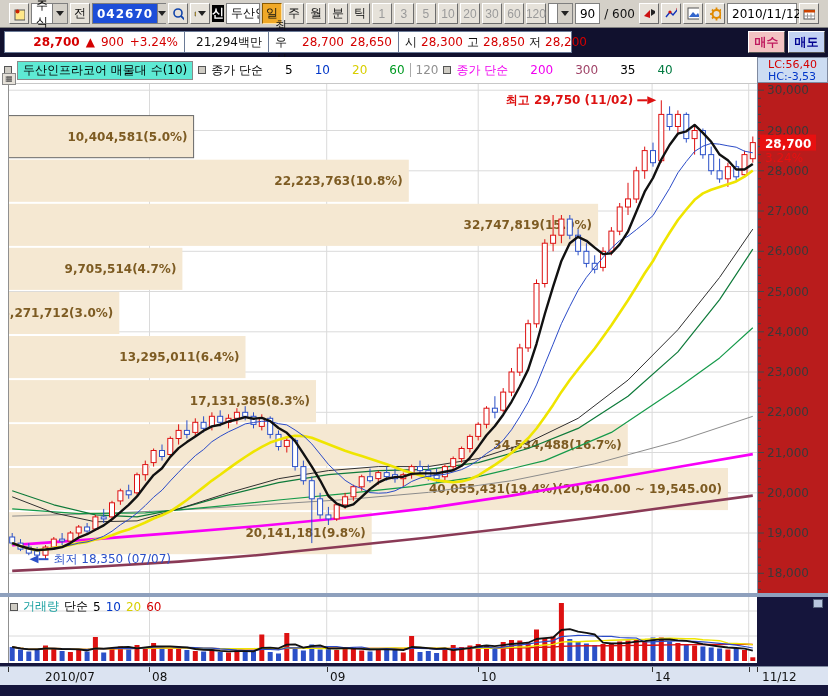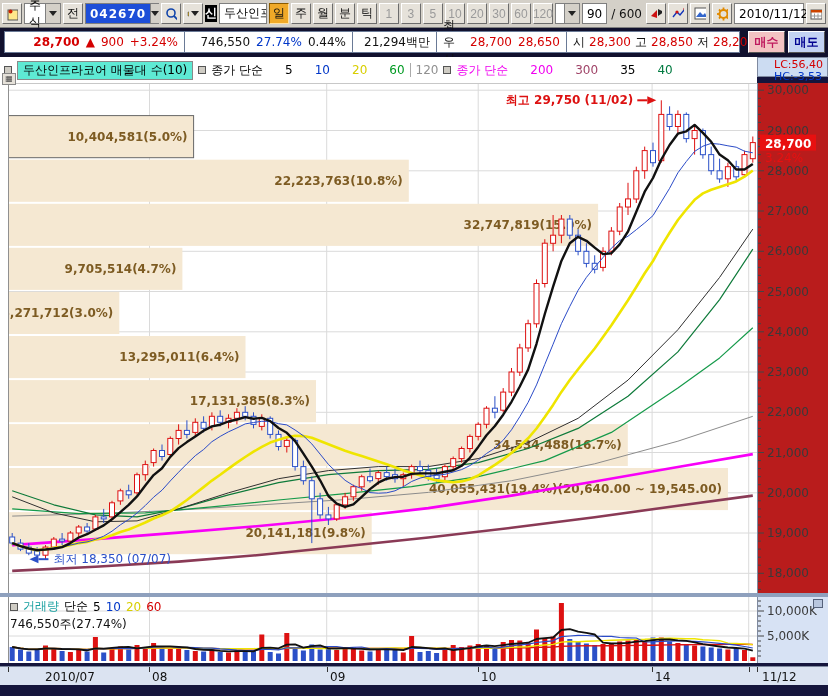--- a/index.html
+++ b/index.html
@@ -1,21 +1,21 @@
 <!DOCTYPE html>
 <html><head>
 <meta charset="utf-8">
 <style>
   * { margin:0; padding:0; box-sizing:border-box; }
   body { background:#333; font-family:"DejaVu Sans","Liberation Sans",sans-serif; }
   .window { position:relative; width:828px; height:696px; background:#15153c; overflow:hidden; }
 
   
   .toolbar { position:absolute; left:0; top:0; width:828px; height:28px; background:#d4d0c8;
-             border-bottom:1px solid #808080; display:flex; align-items:center; padding:0 2px; gap:2px; }
+             border-bottom:1px solid #808080; display:flex; align-items:center; padding:0 9px; gap:2px; }
   .tbtn { height:21px; min-width:20px; padding:0 3px; background:#e6e2da; border:1px solid;
           border-color:#fff #6c6c6c #6c6c6c #fff; font-size:12px; color:#111; display:flex;
           align-items:center; justify-content:center; white-space:nowrap; }
   .tbtn.active { background:#f0a928; border-color:#8a5a00 #ffe0a0 #ffe0a0 #8a5a00; }
   .tbtn.disabled { color:#9a9a9a; }
   .combo { height:21px; background:#fff; border:1px solid #7f7f7f; display:flex; align-items:center; font-size:12px; }
   .combo .val { padding:0 4px; }
   .drop { width:15px; height:19px; background:#d4d0c8; border-left:1px solid #808080;
           display:flex; align-items:center; justify-content:center; }
   .tri-d { width:0; height:0; border-left:4px solid transparent; border-right:4px solid transparent; border-top:5px solid #222; }
@@ -46,22 +46,22 @@
   
   .chead { position:absolute; left:0; top:57px; width:757px; height:26px; background:#fff;
            display:flex; align-items:center; gap:5px; padding-left:4px; font-size:12px; }
   .chk { width:8px; height:8px; background:#cfccc4; border:1px solid #555; flex:0 0 auto; }
   .profile-btn { height:19px; background:#5eead4; border:1px solid #8a8a8a; padding:0 5px; font-size:12px;
                  display:flex; align-items:center; white-space:nowrap; }
   .leg { display:flex; gap:22px; align-items:center; white-space:nowrap; }
   .vsep { width:1px; height:14px; background:#aaa; }
   .c-y { color:#d8ce00; } .c-g { color:#009a22; } .c-gr { color:#909090; }
   .c-m { color:#f000f0; } .c-mr { color:#a04468; } .c-dg { color:#007a40; } .c-t { color:#18a0a0; }
-  .lchc { position:absolute; left:757px; top:57px; width:71px; height:20px; background:#ccdcf2;
-          border:1px solid #7f8aa0; font-size:11px; line-height:12px; padding:1px 16px; }
+  .lchc { position:absolute; left:757px; top:57px; width:71px; height:26px; background:#ccdcf2;
+          border:1px solid #7f8aa0; font-size:11px; line-height:12px; padding:1px 10px; }
   .gridbtn { position:absolute; left:2px; top:73px; width:14px; height:12px; background:#e6e2da;
              border:1px solid #888; font-size:8px; line-height:9px; text-align:center; color:#444; z-index:5; }
 
   
   .pricepane { position:absolute; left:8px; top:83px; width:749px; height:510px; background:#fff; }
   .paxis { position:absolute; left:757px; top:83px; width:71px; height:510px; background:#b91c1c; border-left:1px solid #7f8aa0; }
   .splitter { position:absolute; left:0; top:593px; width:828px; height:4px; background:#8ea0bd; }
   .volpane { position:absolute; left:8px; top:597px; width:749px; height:66px; background:#fff; }
   .vaxis { position:absolute; left:757px; top:597px; width:71px; height:66px; background:#d7e2f4; border-left:1px solid #7f8aa0; }
   .panefill { position:absolute; left:0; top:83px; width:8px; height:580px; background:#fff; }
@@ -189,25 +189,20 @@
     </div>
   </div>
 
   <div class="quotebar">
     <div class="qstrip">
       <div class="qf" style="width:180px;">
         <span class="red" style="font-weight:bold;">28,700</span>
         <span class="red">▲</span>
         <span class="red">900</span>
         <span class="red">+3.24%</span>
-      </div>
-      <div class="qf" style="width:168px;">
-        <span class="blk">746,550</span>
-        <span class="blue">27.74%</span>
-        <span class="blk">0.44%</span>
       </div>
       <div class="qf" style="width:84px;">
         <span class="blk">21,294백만</span>
       </div>
       <div class="qf" style="width:130px;justify-content:flex-start;">
         <span class="blk">최우선</span>
         <span class="red">28,700</span>
         <span class="red">28,650</span>
       </div>
       <div class="qf" style="width:172px;justify-content:flex-start;gap:4px;">
@@ -668,49 +663,32 @@
         <rect x="717.4" y="52.5" width="5" height="11.5" fill="#dd1111"></rect>
         <rect x="725.7" y="51.0" width="5" height="13.0" fill="#2b50c8"></rect>
         <rect x="734.0" y="53.0" width="5" height="11.0" fill="#dd1111"></rect>
         <rect x="742.3" y="60.3" width="5" height="3.7" fill="#dd1111"></rect>
         <polyline fill="none" stroke="#dd1111" stroke-width="1.4" stroke-linejoin="round" points="4.2,50.0 12.5,51.3 20.8,52.3 29.1,52.3 37.5,51.5 45.8,51.4 54.1,51.8 62.4,52.2 70.7,52.3 79.1,52.5 87.4,51.4 95.7,51.7 104.0,51.7 112.4,51.5 120.7,51.6 129.0,51.4 137.3,51.3 145.6,51.0 154.0,51.0 162.3,51.0 170.6,51.0 178.9,51.1 187.3,51.2 195.6,51.4 203.9,51.4 212.2,51.6 220.5,51.7 228.9,51.8 237.2,51.9 245.5,51.9 253.8,51.4 262.2,51.5 270.5,51.7 278.8,51.2 287.1,51.3 295.4,51.3 303.8,51.2 312.1,51.3 320.4,51.2 328.7,51.3 337.1,51.3 345.4,51.3 353.7,51.3 362.0,51.4 370.3,51.4 378.7,51.4 387.0,51.4 395.3,51.5 403.6,51.2 412.0,51.3 420.3,51.4 428.6,51.5 436.9,51.5 445.2,51.4 453.6,51.4 461.9,51.3 470.2,51.3 478.5,51.2 486.9,51.2 495.2,51.1 503.5,51.0 511.8,50.9 520.1,50.7 528.5,50.4 536.8,50.3 545.1,50.1 553.4,49.3 561.8,49.1 570.1,48.9 578.4,48.8 586.7,48.9 595.0,48.8 603.4,48.7 611.7,48.6 620.0,48.5 628.3,48.4 636.7,48.3 645.0,48.2 653.3,48.0 661.6,47.9 669.9,47.8 678.3,47.7 686.6,47.6 694.9,47.5 703.2,47.5 711.6,47.5 719.9,47.4 728.2,47.4 736.5,47.3 744.8,47.5"></polyline>
         <polyline fill="none" stroke="#efe500" stroke-width="1.4" stroke-linejoin="round" points="4.2,50.0 12.5,51.3 20.8,52.3 29.1,52.3 37.5,51.5 45.8,51.4 54.1,51.8 62.4,52.2 70.7,52.3 79.1,52.5 87.4,51.4 95.7,51.7 104.0,51.7 112.4,51.5 120.7,51.6 129.0,51.4 137.3,51.3 145.6,51.0 154.0,51.0 162.3,51.0 170.6,51.1 178.9,51.1 187.3,51.1 195.6,51.2 203.9,51.4 212.2,51.6 220.5,51.7 228.9,51.6 237.2,51.7 245.5,51.6 253.8,51.5 262.2,51.5 270.5,51.7 278.8,51.0 287.1,51.0 295.4,51.3 303.8,51.1 312.1,51.5 320.4,51.5 328.7,51.5 337.1,51.6 345.4,51.4 353.7,51.4 362.0,51.4 370.3,51.4 378.7,51.2 387.0,51.0 395.3,51.1 403.6,50.4 412.0,50.5 420.3,51.3 428.6,51.3 436.9,51.1 445.2,51.8 453.6,51.6 461.9,51.4 470.2,51.4 478.5,51.2 486.9,51.2 495.2,50.8 503.5,50.4 511.8,50.0 520.1,49.7 528.5,48.6 536.8,48.0 545.1,47.4 553.4,45.1 561.8,44.5 570.1,44.8 578.4,44.3 586.7,44.0 595.0,43.6 603.4,43.2 611.7,43.0 620.0,42.7 628.3,42.4 636.7,42.3 645.0,41.9 653.3,41.4 661.6,41.3 669.9,41.5 678.3,41.7 686.6,41.8 694.9,42.7 703.2,43.1 711.6,43.7 719.9,46.1 728.2,46.5 736.5,46.9 744.8,47.6"></polyline>
         <polyline fill="none" stroke="#2b4bc8" stroke-width="1.2" stroke-linejoin="round" points="4.2,50.0 12.5,51.3 20.8,52.3 29.1,52.3 37.5,51.5 45.8,51.4 54.1,51.8 62.4,52.2 70.7,52.3 79.1,52.5 87.4,51.5 95.7,51.8 104.0,51.5 112.4,51.3 120.7,51.6 129.0,51.4 137.3,51.0 145.6,50.1 154.0,49.8 162.3,49.5 170.6,50.6 178.9,50.4 187.3,50.6 195.6,51.1 203.9,51.1 212.2,51.9 220.5,52.4 228.9,53.1 237.2,53.5 245.5,53.6 253.8,52.3 262.2,52.5 270.5,52.8 278.8,50.9 287.1,50.9 295.4,50.7 303.8,49.9 312.1,49.8 320.4,49.5 328.7,49.5 337.1,50.9 345.4,50.4 353.7,50.0 362.0,51.9 370.3,52.0 378.7,51.7 387.0,52.1 395.3,52.5 403.6,51.3 412.0,51.5 420.3,51.7 428.6,52.3 436.9,52.3 445.2,51.6 453.6,51.4 461.9,51.1 470.2,50.6 478.5,50.0 486.9,51.1 495.2,50.1 503.5,49.0 511.8,47.8 520.1,47.1 528.5,45.5 536.8,44.6 545.1,43.8 553.4,39.6 561.8,39.0 570.1,38.3 578.4,38.5 586.7,39.0 595.0,39.3 603.4,39.3 611.7,40.5 620.0,40.8 628.3,41.0 636.7,45.0 645.0,44.8 653.3,44.4 661.6,44.2 669.9,44.0 678.3,44.0 686.6,44.3 694.9,44.8 703.2,45.5 711.6,46.4 719.9,47.2 728.2,48.2 736.5,49.5 744.8,51.0"></polyline>
         <polyline fill="none" stroke="#111111" stroke-width="1.8" stroke-linejoin="round" points="4.2,50.0 12.5,51.3 20.8,52.3 29.1,52.3 37.5,51.5 45.8,51.7 54.1,52.0 62.4,52.1 70.7,52.3 79.1,53.5 87.4,51.3 95.7,51.6 104.0,50.9 112.4,50.2 120.7,49.8 129.0,51.4 137.3,50.4 145.6,49.3 154.0,49.4 162.3,49.3 170.6,49.9 178.9,50.4 187.3,52.0 195.6,52.9 203.9,53.0 212.2,53.8 220.5,54.3 228.9,54.2 237.2,54.2 245.5,54.3 253.8,50.8 262.2,50.7 270.5,51.3 278.8,47.6 287.1,47.4 295.4,50.6 303.8,49.1 312.1,48.3 320.4,51.3 328.7,51.5 337.1,51.1 345.4,51.6 353.7,51.8 362.0,52.5 370.3,52.4 378.7,52.3 387.0,52.7 395.3,53.1 403.6,50.0 412.0,50.5 420.3,51.1 428.6,51.9 436.9,51.4 445.2,53.2 453.6,52.2 461.9,51.1 470.2,49.3 478.5,48.5 486.9,49.1 495.2,48.1 503.5,47.0 511.8,46.3 520.1,45.7 528.5,42.0 536.8,41.2 545.1,40.5 553.4,33.0 561.8,32.2 570.1,34.7 578.4,35.8 586.7,37.5 595.0,45.7 603.4,46.5 611.7,46.4 620.0,45.8 628.3,44.6 636.7,44.2 645.0,43.1 653.3,42.3 661.6,42.5 669.9,43.3 678.3,43.8 686.6,45.4 694.9,47.2 703.2,48.4 711.6,49.5 719.9,50.5 728.2,51.0 736.5,51.7 744.8,53.7"></polyline>
         <line x1="0.5" y1="0" x2="0.5" y2="66" stroke="#909090"></line>
       </svg></div>
-  <div class="vaxis" id="vaxis"><svg width="70" height="66">
-        <line x1="0" y1="59.0" x2="3" y2="59.0" stroke="#444"></line>
-        <line x1="0" y1="54.0" x2="3" y2="54.0" stroke="#444"></line>
-        <line x1="0" y1="49.0" x2="3" y2="49.0" stroke="#444"></line>
-        <line x1="0" y1="44.0" x2="3" y2="44.0" stroke="#444"></line>
-        <line x1="0" y1="39.0" x2="6" y2="39.0" stroke="#444"></line>
-        <line x1="0" y1="34.0" x2="3" y2="34.0" stroke="#444"></line>
-        <line x1="0" y1="29.0" x2="3" y2="29.0" stroke="#444"></line>
-        <line x1="0" y1="24.0" x2="3" y2="24.0" stroke="#444"></line>
-        <line x1="0" y1="19.0" x2="3" y2="19.0" stroke="#444"></line>
-        <line x1="0" y1="14.0" x2="6" y2="14.0" stroke="#444"></line>
-        <line x1="0" y1="9.0" x2="3" y2="9.0" stroke="#444"></line>
-        <line x1="0" y1="4.0" x2="3" y2="4.0" stroke="#444"></line>
-        <text x="9" y="18.0" font-size="12" fill="#3a3a3a">10,000K</text>
-        <text x="9" y="43.0" font-size="12" fill="#3a3a3a">5,000K</text>
-      </svg></div>
   <div class="corner-icon"></div>
 
   <div class="vol-legend">
     <div class="row1">
       <span class="chk"></span>
       <span class="c-t">거래량</span>
       <span>단순</span>
       <span>5</span>
       <span class="blue">10</span>
       <span class="c-y">20</span>
       <span class="red">60</span>
     </div>
-    <div class="row2">746,550주(27.74%)</div>
   </div>
 
   <div class="xband" id="xband">
       <span class="xtick" style="left: 8px;"></span>
       <span class="xlab" style="left: 11px; margin-left: 34px;">2010/07</span>
       <span class="xtick" style="left: 149px;"></span>
       <span class="xlab" style="left: 152px;">08</span>
       <span class="xtick" style="left: 327px;"></span>
       <span class="xlab" style="left: 330px;">09</span>
       <span class="xtick" style="left: 478px;"></span>

